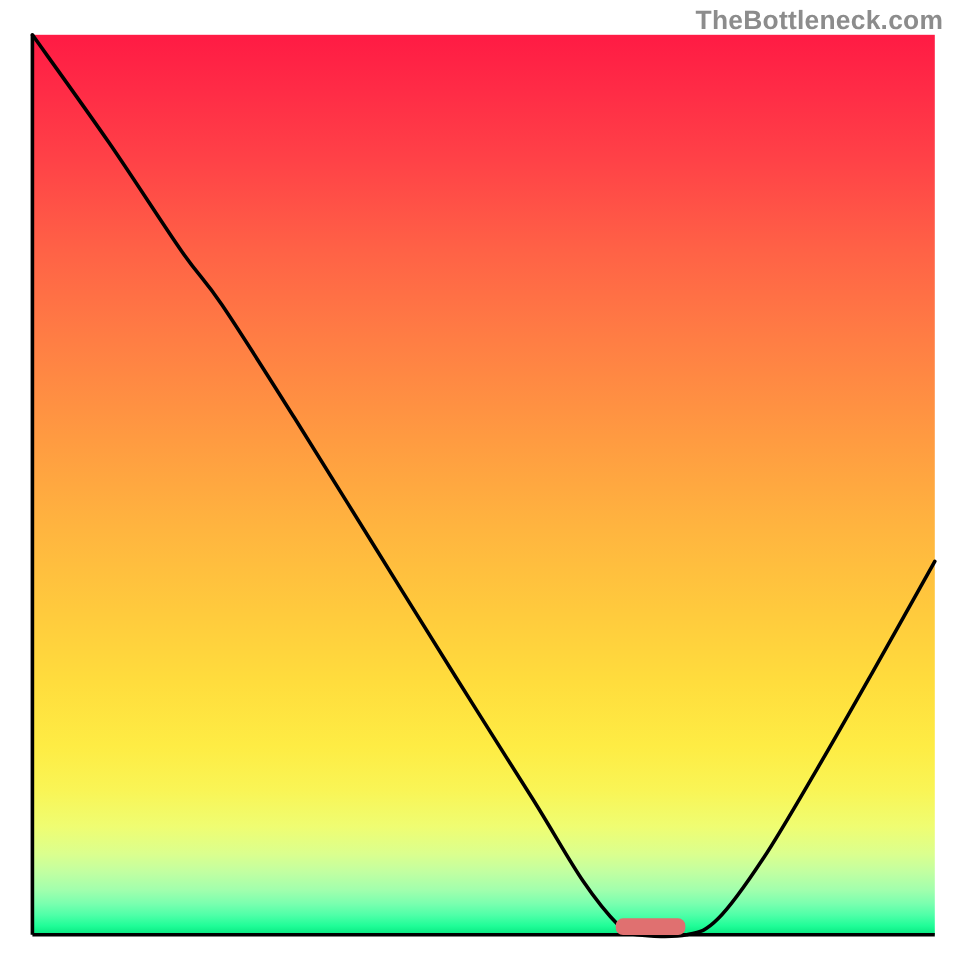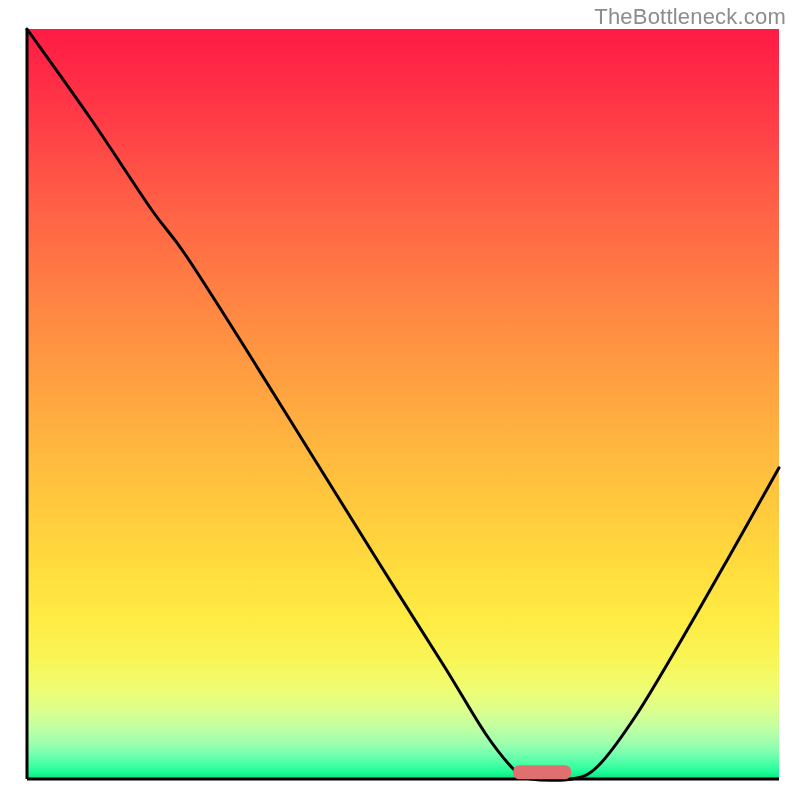--- a/index.html
+++ b/index.html
@@ -14,21 +14,21 @@
     position: relative;
     width: 800px;
     height: 800px;
   }
   .attribution {
     position: absolute;
     top: 4px;
     right: 14px;
     font-size: 22px;
     color: #8c8c8c;
-    font-weight: 400;
+    font-weight: 700;
     letter-spacing: 0.2px;
   }
   svg {
     position: absolute;
     top: 0;
     left: 0;
   }
 </style>
 </head>
 <body>

